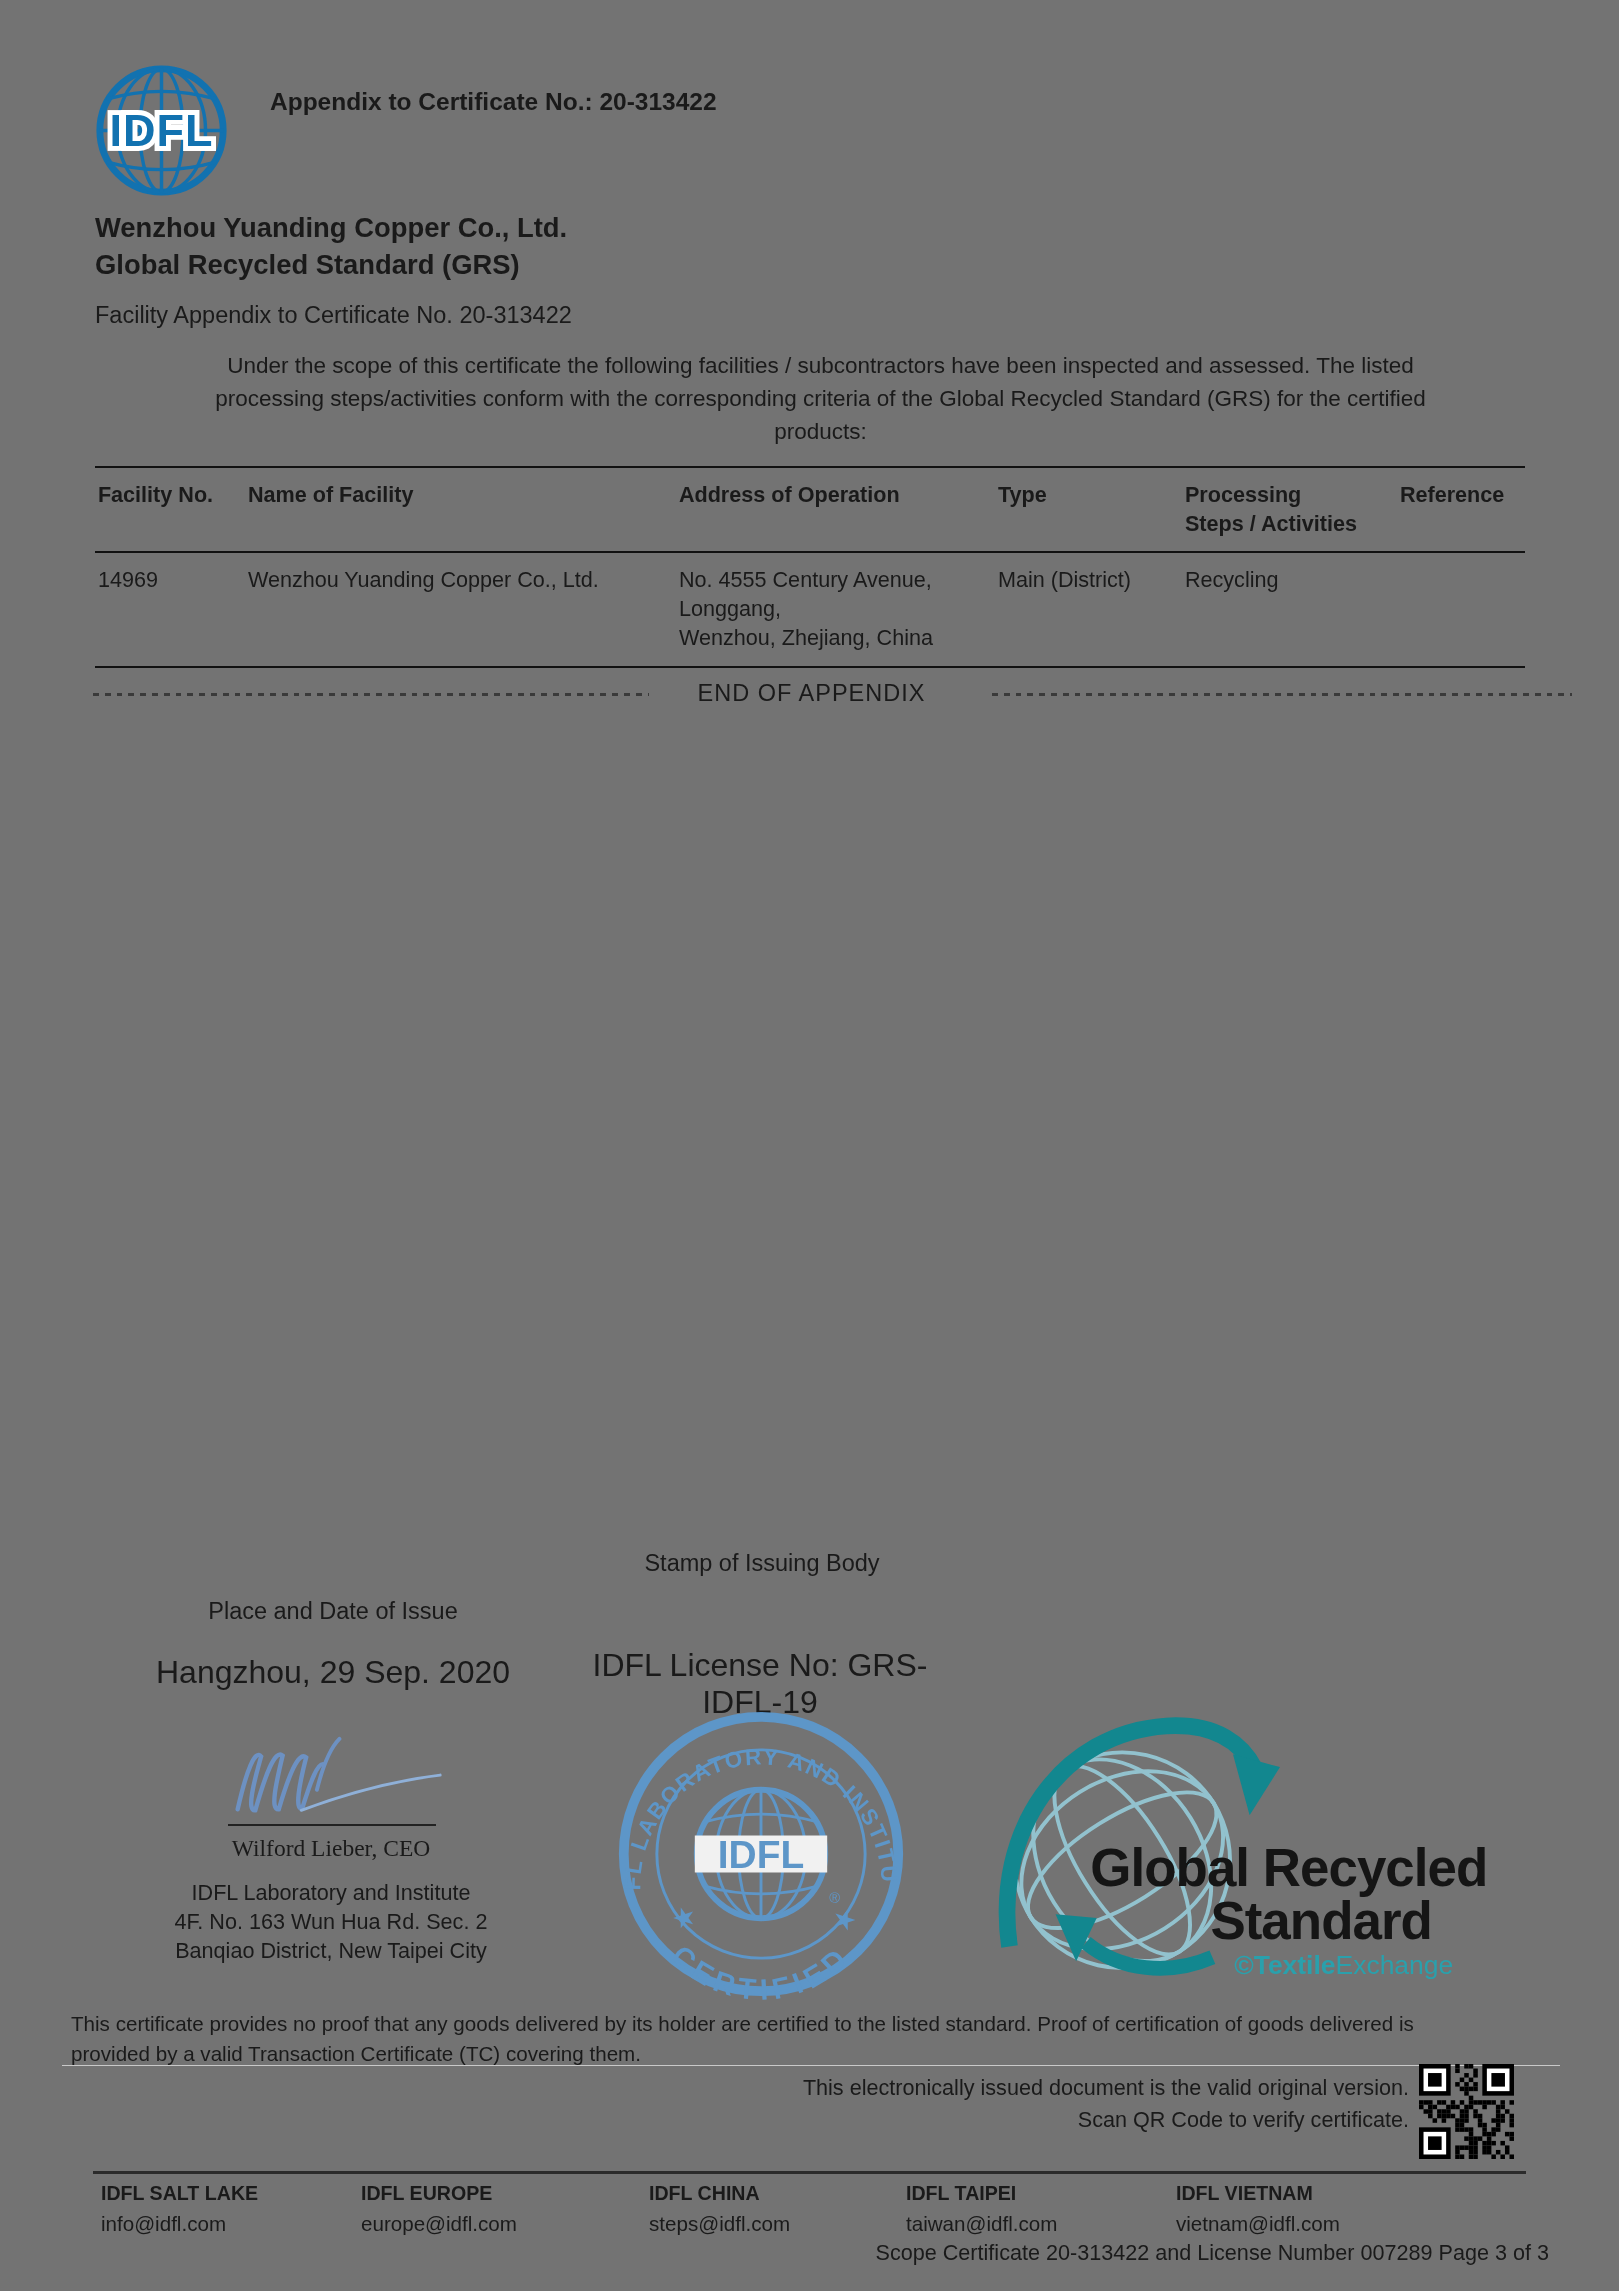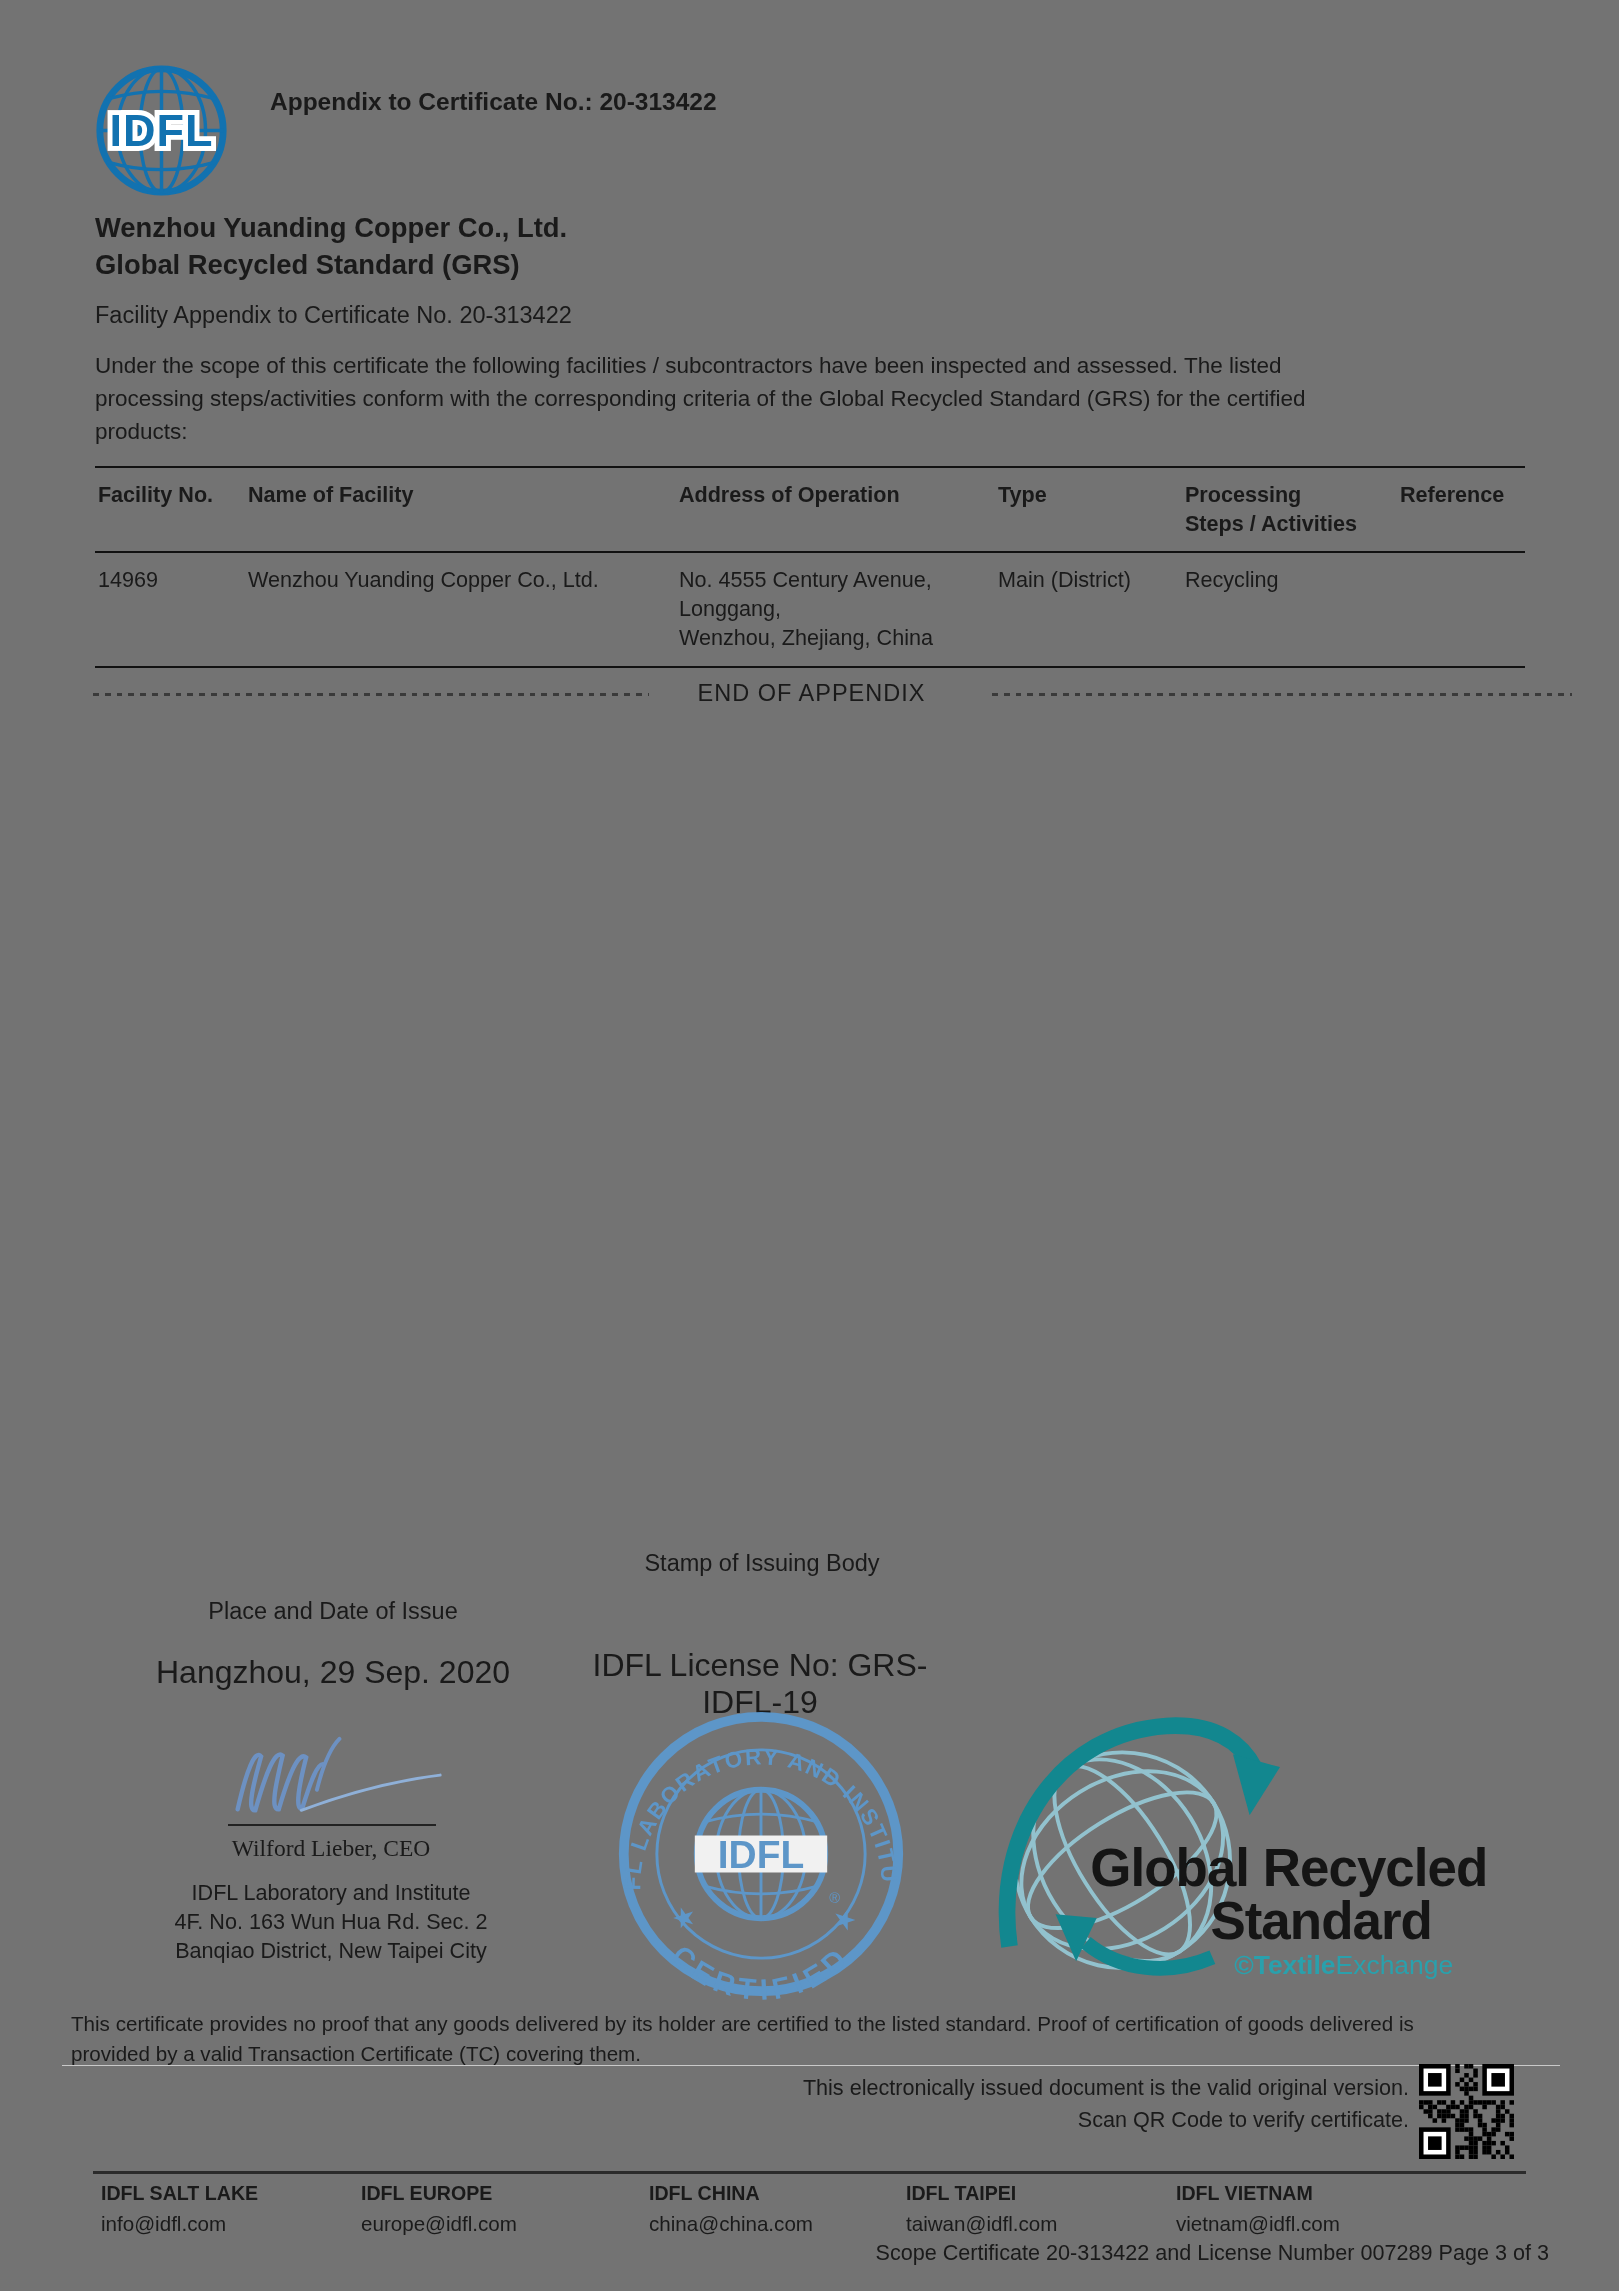--- a/index.html
+++ b/index.html
@@ -15,21 +15,21 @@
   .page{position:relative;width:1619px;height:2292px;background:#737373;
         font-family:"Liberation Sans",sans-serif;color:var(--ink);overflow:hidden;}
 
   
   .logo-svg{position:absolute;left:93px;top:61px;width:137px;height:139px;}
   .header-title{position:absolute;left:270px;top:88px;font-size:24.5px;font-weight:bold;}
 
   
   .company-title{position:absolute;left:95px;top:209px;font-size:27.4px;font-weight:bold;line-height:37px;white-space:pre-line;}
   .facility-line{position:absolute;left:95px;top:302px;font-size:23.5px;}
-  .intro-paragraph{position:absolute;left:95px;top:349px;width:1451px;font-size:22.5px;line-height:33px;white-space:pre-line;}
+  .intro-paragraph{position:absolute;left:95px;top:349px;width:1451px;font-size:22.5px;line-height:33px;white-space:pre-line;text-align:center;}
 
   
   .table{position:absolute;left:95px;top:466px;width:1430px;border-top:2.9px solid #111;border-bottom:2.9px solid #111;}
   .trow{display:grid;grid-template-columns:150px 431px 319px 187px 215px 128px;}
   .thead{border-bottom:2.9px solid #111;}
   .th{font-weight:bold;font-size:21.6px;line-height:29px;padding:11.8px 9.8px 13.7px 2.9px;white-space:pre-line;}
   .td{font-size:21.6px;line-height:29px;padding:11.8px 9.8px 13.7px 2.9px;white-space:pre-line;min-height:98px;}
 
   
   .dash{height:2.9px;background:repeating-linear-gradient(90deg,#3a3a3a 0 5.9px,transparent 5.9px 11.8px);}
@@ -334,21 +334,21 @@
   <div class="office" style="left:101px;">
     <div class="name">IDFL SALT LAKE</div>
     <div class="email">info@idfl.com</div>
   </div>
   <div class="office" style="left:361px;">
     <div class="name">IDFL EUROPE</div>
     <div class="email">europe@idfl.com</div>
   </div>
   <div class="office" style="left:649px;">
     <div class="name">IDFL CHINA</div>
-    <div class="email">china@china.com</div>
+    <div class="email">steps@idfl.com</div>
   </div>
   <div class="office" style="left:906px;">
     <div class="name">IDFL TAIPEI</div>
     <div class="email">taiwan@idfl.com</div>
   </div>
   <div class="office" style="left:1176px;">
     <div class="name">IDFL VIETNAM</div>
     <div class="email">vietnam@idfl.com</div>
   </div>
 

